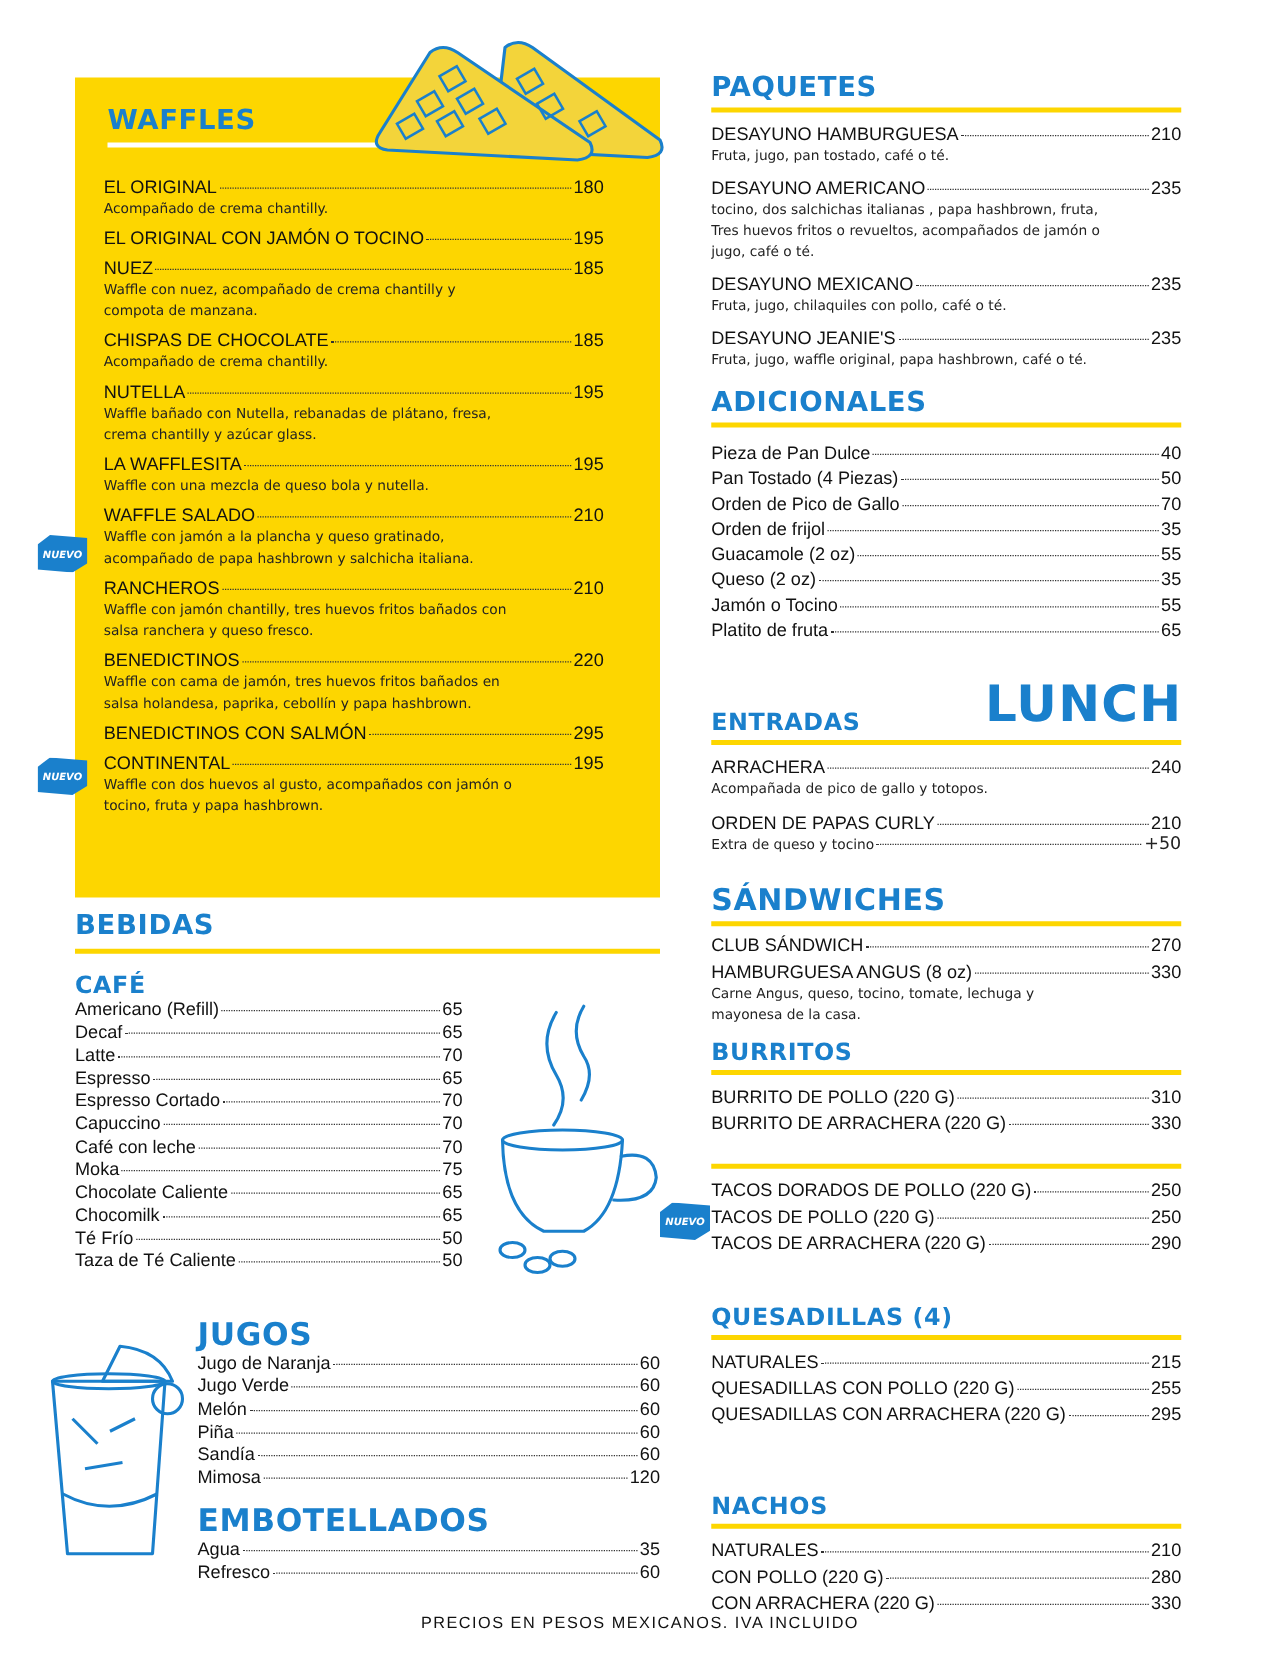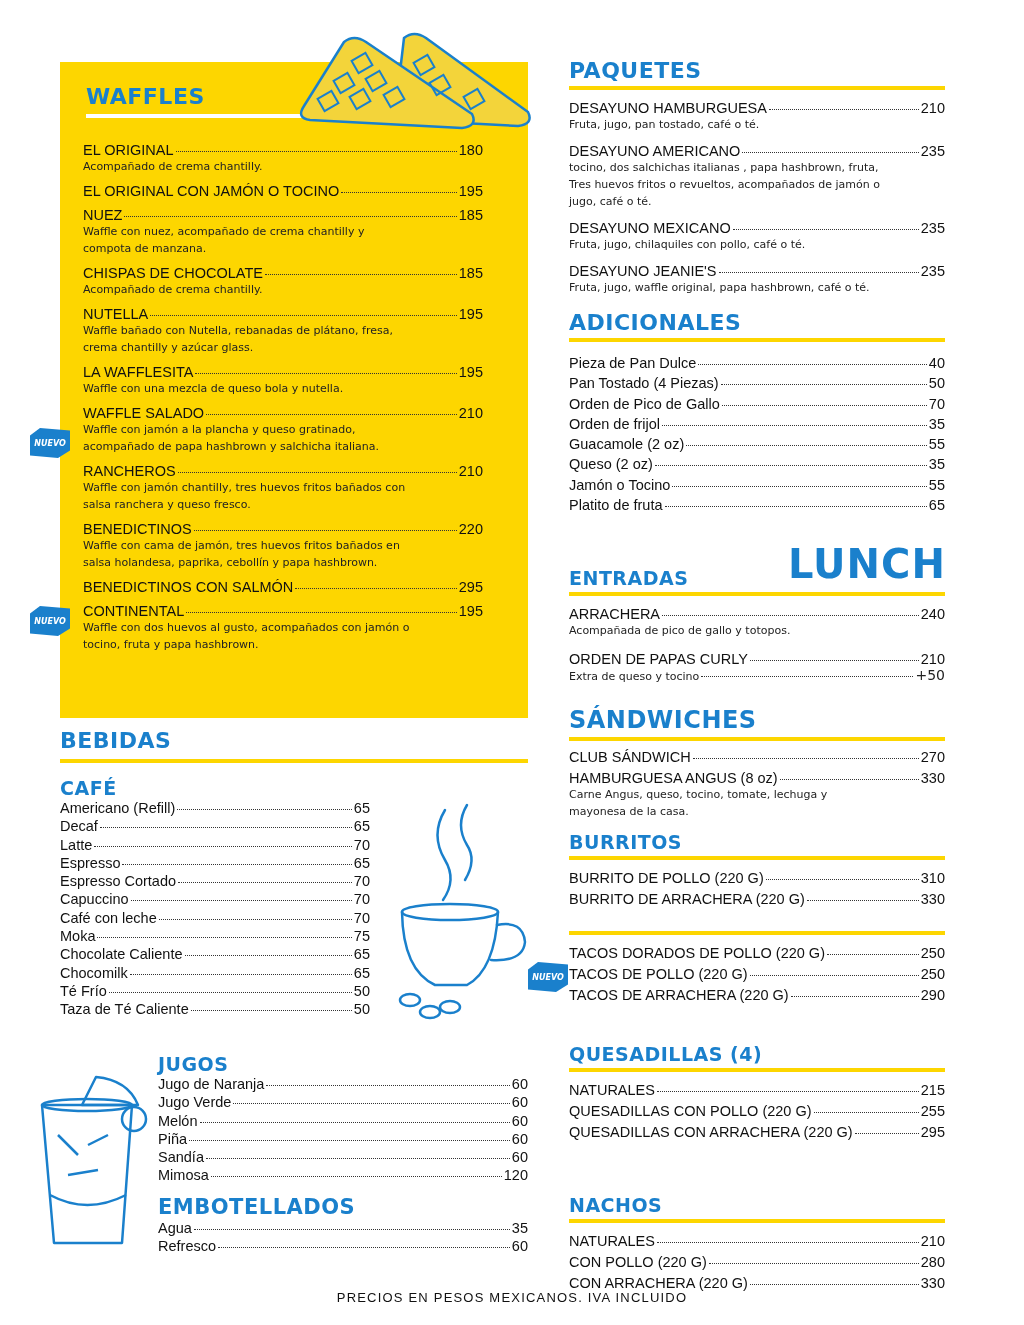--- a/index.html
+++ b/index.html
@@ -259,21 +259,21 @@
       <path d="M7 112 Q8 170 40 185 L72 185 Q100 170 103 112"></path>
       <path d="M102 125 Q128 120 130 142 Q128 162 96 160"></path>
       <ellipse cx="15" cy="200" rx="10" ry="6"></ellipse>
       <ellipse cx="35" cy="212" rx="10" ry="6"></ellipse>
       <ellipse cx="55" cy="207" rx="10" ry="6"></ellipse>
     </g>
   </svg>
 </div>
 
 <section style="position:absolute; left:158px; top:1053px; width:370px;">
-  <h3 class="sec-title" style="font-size:19px;">JUGOS</h3>
+  <h3 class="sec-title" style="font-size:25px;">JUGOS</h3>
   <div id="jugos-list">
       <div class="drow" style="margin-bottom: 0px;">
         <div class="row">
           <span class="name">Jugo de Naranja</span>
           <span class="dots"></span>
           <span class="price">60</span>
         </div>
       </div>
       <div class="drow" style="margin-bottom: 0px;">
         <div class="row">
@@ -304,21 +304,21 @@
         </div>
       </div>
       <div class="drow" style="margin-bottom: 0px;">
         <div class="row">
           <span class="name">Mimosa</span>
           <span class="dots"></span>
           <span class="price">120</span>
         </div>
       </div>
     </div>
-  <h3 class="sec-title" style="font-size:21px; margin-top:10px;">EMBOTELLADOS</h3>
+  <h3 class="sec-title" style="font-size:25px; margin-top:10px;">EMBOTELLADOS</h3>
   <div id="embotellados-list">
       <div class="drow" style="margin-bottom: 0px;">
         <div class="row">
           <span class="name">Agua</span>
           <span class="dots"></span>
           <span class="price">35</span>
         </div>
       </div>
       <div class="drow" style="margin-bottom: 0px;">
         <div class="row">

